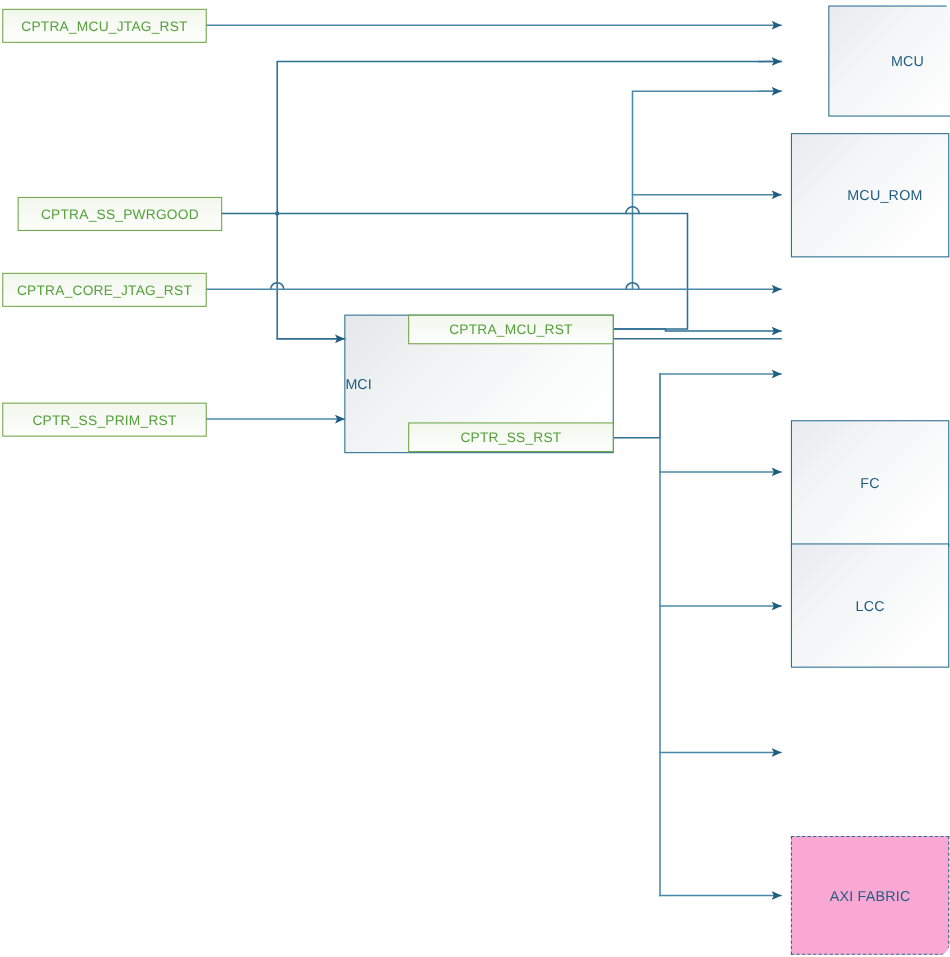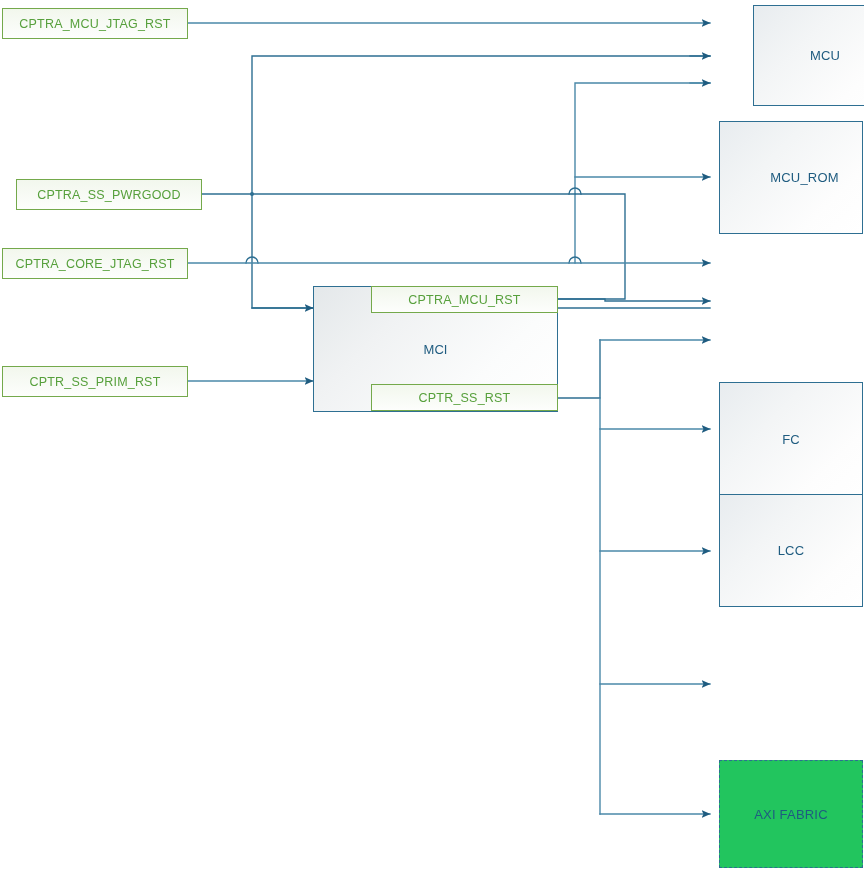--- a/index.html
+++ b/index.html
@@ -1,45 +1,45 @@
 <!DOCTYPE html>
 <html><head>
 <meta charset="utf-8">
 <style>
   html,body{margin:0;padding:0;background:#ffffff;}
   body{font-family:"Liberation Sans","DejaVu Sans",sans-serif;}
-  #canvas{position:relative;width:864px;height:870px;background:#fff;overflow:hidden;}
+  #canvas{position:relative;width:864px;height:870px;background:#fff;overflow:hidden;border-radius:15px;}
   #wires{position:absolute;left:0;top:0;width:864px;height:870px;}
 
   
   .block{
     position:absolute;
     box-sizing:border-box;
     border:1px solid #2e6f92;
     background:linear-gradient(135deg,#e8ecef 0%,#f3f5f6 35%,#fdfdfd 75%,#ffffff 100%);
     color:#1f5c80;
     font-size:13px;
     display:flex;align-items:center;justify-content:center;
     letter-spacing:.2px;
   }
   .block.dashed{
     border:1px dashed #2e6f92;
-    background:#22c55e;
+    background:#f9a8d4;
   }
 
   
   .mci{
     position:absolute;
     box-sizing:border-box;
     border:1px solid #2e6f92;
     background:linear-gradient(135deg,#e4e8ea 0%,#f0f2f3 30%,#fbfcfc 70%,#ffffff 100%);
   }
   .mci-title{
     position:absolute;left:0;right:0;top:50%;transform:translateY(-50%);
-    text-align:center;color:#1f5c80;font-size:13px;
+    text-align:left;color:#1f5c80;font-size:13px;
   }
 
   
   .sig{
     position:absolute;
     box-sizing:border-box;
     border:1px solid #74a94b;
     background:linear-gradient(180deg,#f2f7ed 0%,#f7faf4 45%,#fdfefc 100%);
     color:#57a03c;
     font-size:12.5px;

